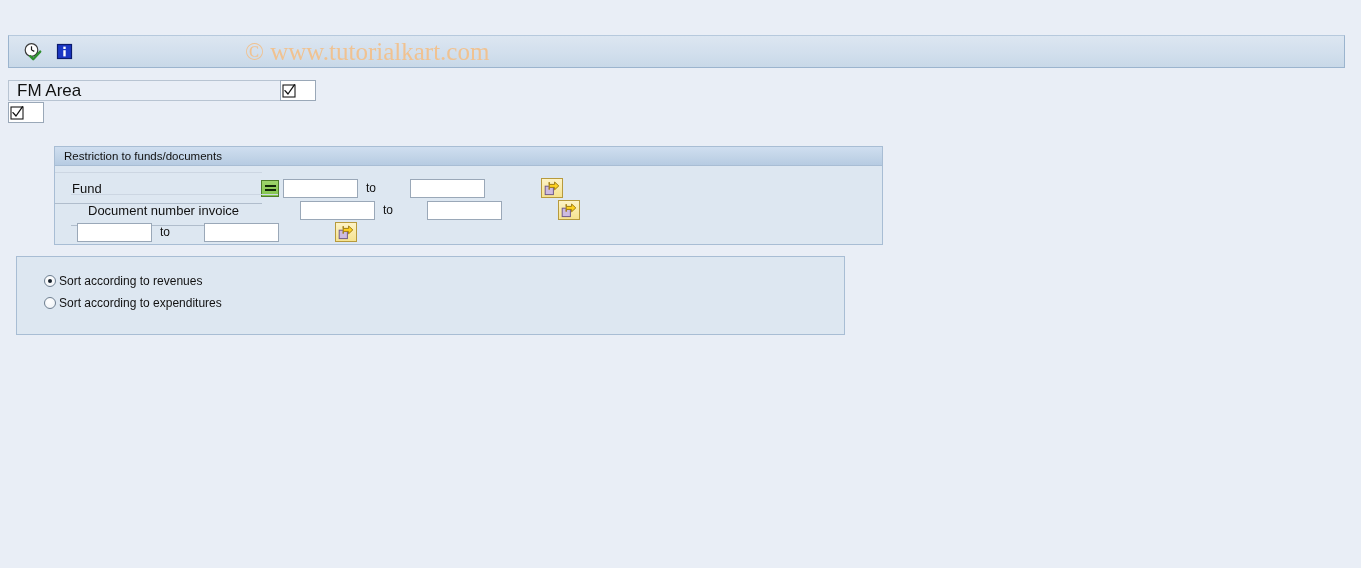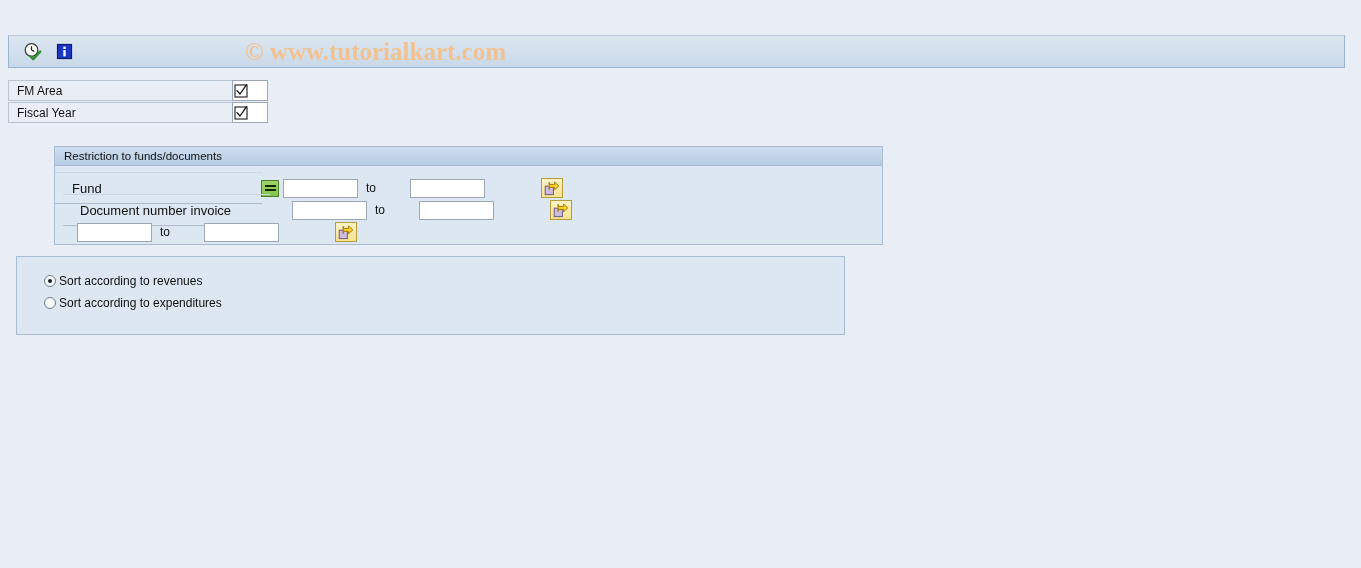--- a/index.html
+++ b/index.html
@@ -58,40 +58,40 @@
     cursor: default;
   }
   .tb-btn:first-child { margin-left: 12px; }
 
   
   .watermark {
     position: absolute;
     left: 245px; top: 38px;
     font-family: "Liberation Serif", serif;
     font-size: 25px;
-    font-weight: bold;
+    font-weight: normal;
     color: #f0c291;
     white-space: nowrap;
     pointer-events: none;
     user-select: none;
   }
 
   
   .hdr-row {
     position: absolute;
     height: 21px;
     display: flex;
     align-items: stretch;
   }
   .hdr-label {
-    width: 224px;
+    width: 272px;
     border: 1px solid #b8c4d2;
     border-right: none;
     background: #e9eef6;
-    font-size: 12px;
+    font-size: 17px;
     color: #111;
     display: flex;
     align-items: center;
     padding-left: 8px;
   }
   .hdr-input {
     width: 36px;
     border: 1px solid #9aa8b8;
     background: #ffffff;
     display: flex;
@@ -263,21 +263,20 @@
       <span class="chk-glyph">
         <svg width="14" height="14" viewBox="0 0 14 14">
           <rect x="1" y="1" width="12" height="12" fill="#ffffff" stroke="#1a1a1a" stroke-width="1.1"></rect>
           <path d="M3 6.6 L6 10 L12.4 0.8" fill="none" stroke="#111111" stroke-width="1.3" stroke-linecap="round" stroke-linejoin="round"></path>
         </svg>
       </span>
     </div>
   </div>
 
   <div class="hdr-row" style="left:8px; top:102px;">
-    <div class="hdr-label">Fiscal Year</div>
     <div class="hdr-input">
       <span class="chk-glyph">
         <svg width="14" height="14" viewBox="0 0 14 14">
           <rect x="1" y="1" width="12" height="12" fill="#ffffff" stroke="#1a1a1a" stroke-width="1.1"></rect>
           <path d="M3 6.6 L6 10 L12.4 0.8" fill="none" stroke="#111111" stroke-width="1.3" stroke-linecap="round" stroke-linejoin="round"></path>
         </svg>
       </span>
     </div>
   </div>
 
@@ -297,21 +296,21 @@
         <span class="to-lbl">to</span>
         <input class="txt txt-b" type="text" value="" style="">
         <div class="multi-btn">
           <svg width="16" height="15" viewBox="0 0 16 15">
             <rect x="1.2" y="5.2" width="8.2" height="8.4" fill="#cdbbe0" stroke="#6f5b8a" stroke-width="1"></rect>
             <path d="M5.2 1.2 L5.2 3.4 L10.6 3.4 L10.6 1.0 L14.8 4.9 L10.6 8.8 L10.6 6.4 L5.2 6.4 L5.2 8.6 Z" fill="#ffd21f" stroke="#a07c10" stroke-width="1" stroke-linejoin="round"></path>
           </svg>
         </div>
       </div>
 
-      <div class="sel-row" style="left:8px; top:34px;">
+      <div class="sel-row" style="left:16px; top:34px;">
         <div class="sel-label">Document number invoice</div>
         <div style="width:18px;"></div>
         <input class="txt txt-a" type="text" value="" style="">
         <span class="to-lbl">to</span>
         <input class="txt txt-b" type="text" value="" style="">
         <div class="multi-btn">
           <svg width="16" height="15" viewBox="0 0 16 15">
             <rect x="1.2" y="5.2" width="8.2" height="8.4" fill="#cdbbe0" stroke="#6f5b8a" stroke-width="1"></rect>
             <path d="M5.2 1.2 L5.2 3.4 L10.6 3.4 L10.6 1.0 L14.8 4.9 L10.6 8.8 L10.6 6.4 L5.2 6.4 L5.2 8.6 Z" fill="#ffd21f" stroke="#a07c10" stroke-width="1" stroke-linejoin="round"></path>
           </svg>

